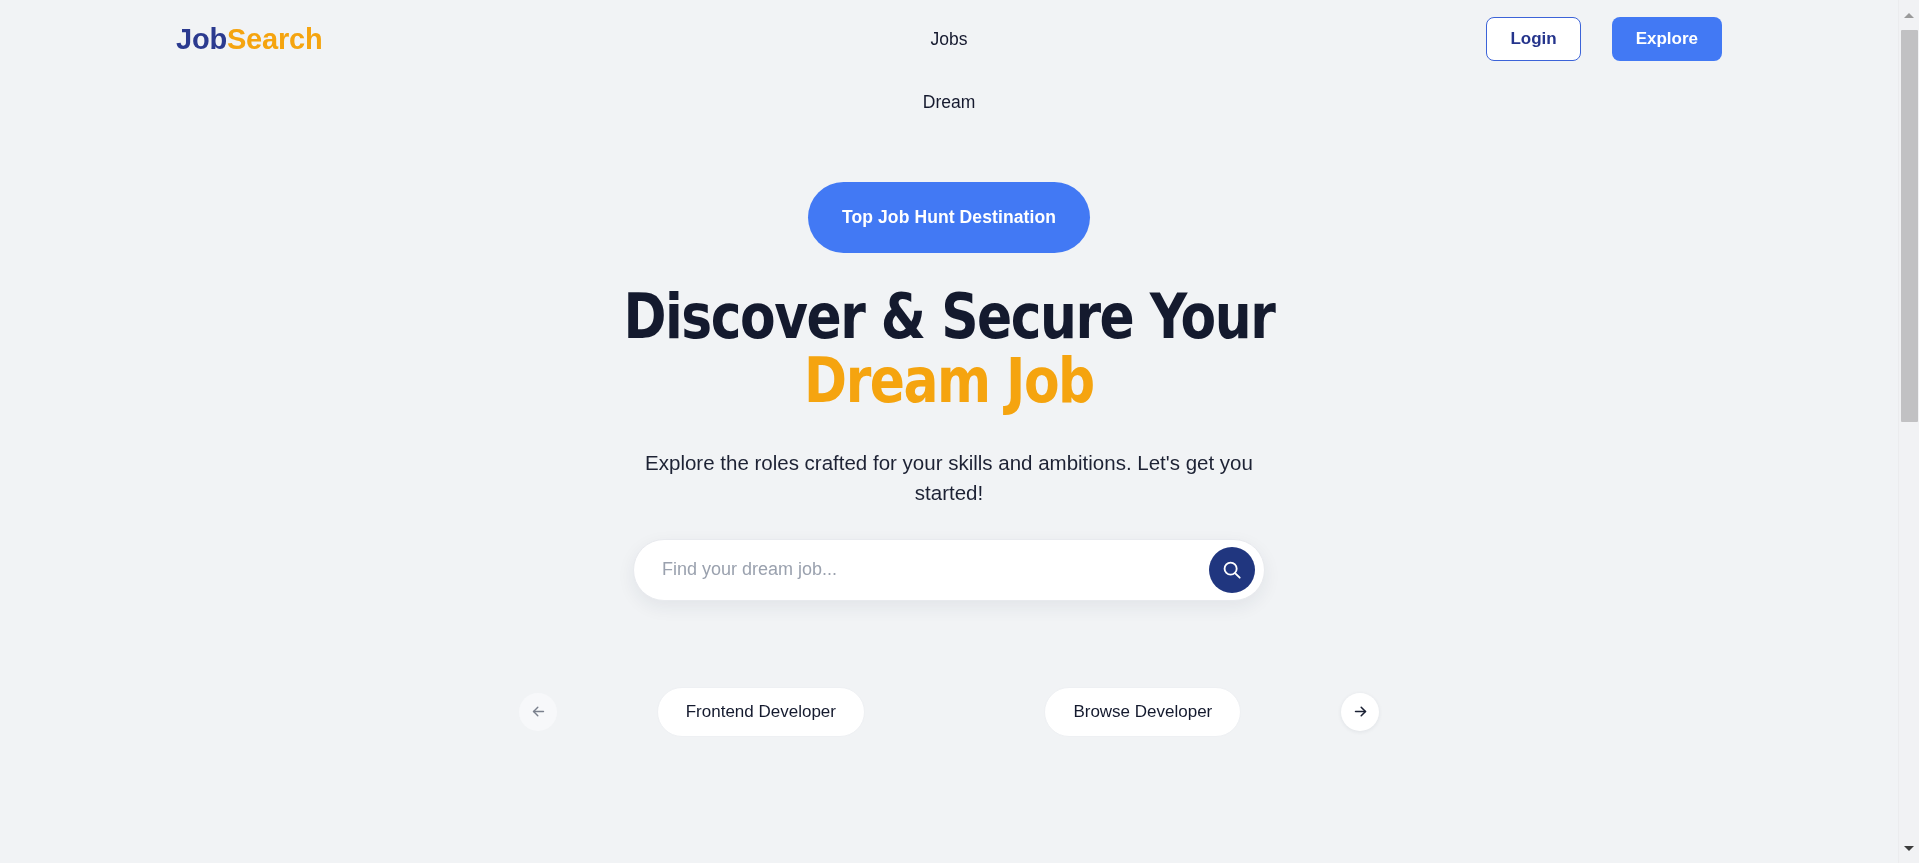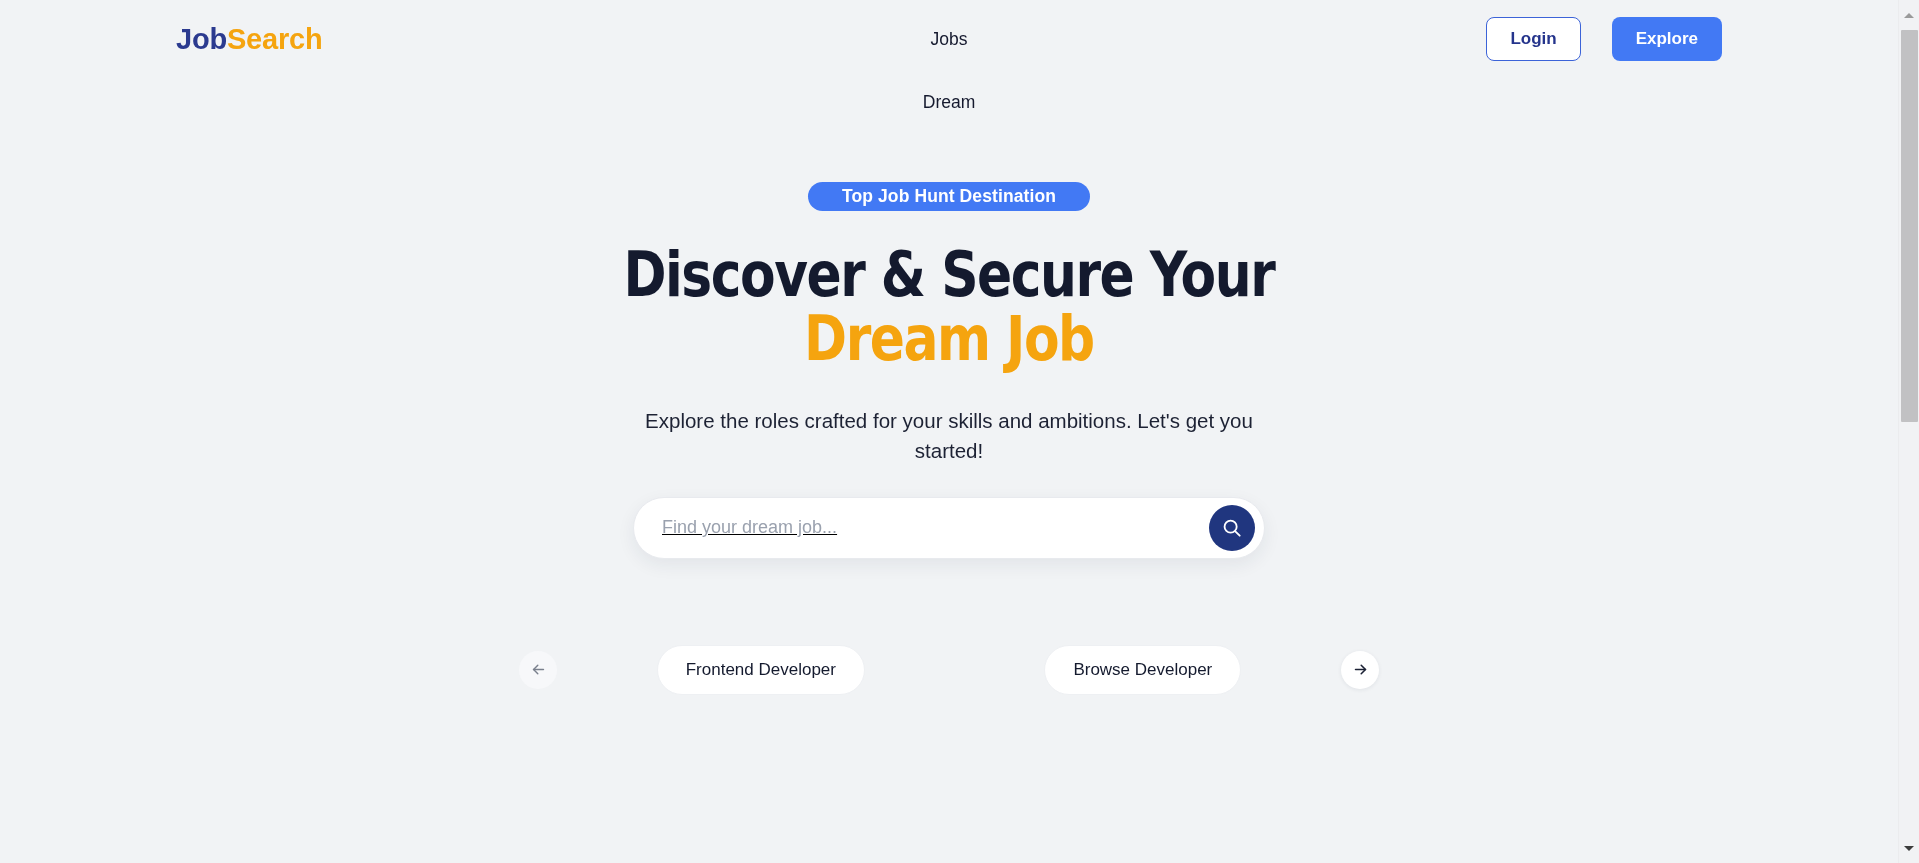--- a/index.html
+++ b/index.html
@@ -98,21 +98,21 @@
     display: flex;
     flex-direction: column;
     align-items: center;
     padding-top: 104px;
   }
 
   .badge {
     background: #4279f4;
     color: #ffffff;
     border-radius: 999px;
-    padding: 4px 34px;
+    padding: 25px 34px;
     font-size: 17.5px;
     font-weight: 600;
     letter-spacing: 0.1px;
     cursor: pointer;
     white-space: nowrap;
   }
 
   .headline {
     margin-top: 32px;
     text-align: center;
@@ -141,21 +141,20 @@
     margin-top: 30px;
     width: 632px;
     height: 62px;
     background: #ffffff;
     border: 1px solid #e8eaee;
     border-radius: 999px;
     display: flex;
     align-items: center;
     padding: 0 9px 0 28px;
     box-shadow: 0 6px 18px rgba(30, 40, 70, 0.07);
-    text-decoration: underline;
   }
   .search-input {
     flex: 1;
     border: none;
     outline: none;
     background: transparent;
     font-family: inherit;
     font-size: 18px;
     color: #1d2234;
     height: 100%;

